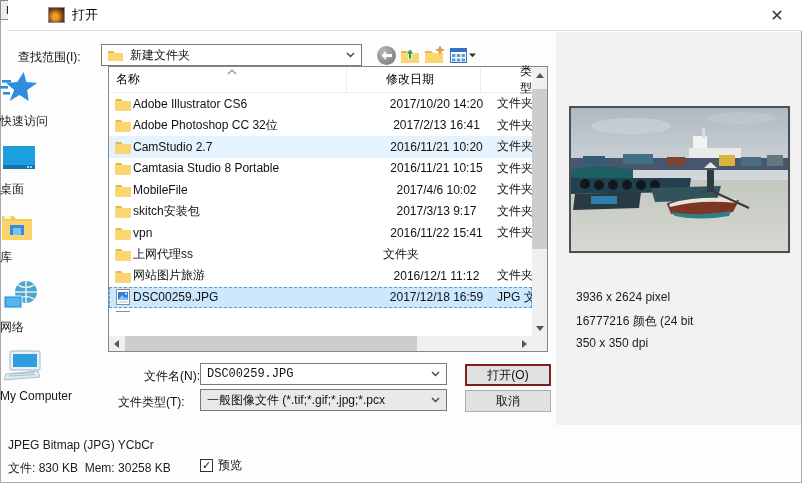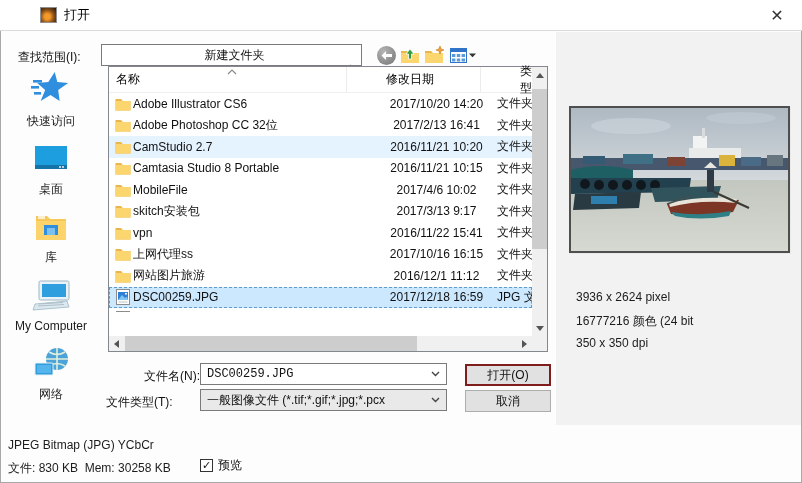--- a/index.html
+++ b/index.html
@@ -3,52 +3,52 @@
 <meta charset="utf-8">
 <style>
   * { margin:0; padding:0; box-sizing:border-box; }
   html,body { width:802px; height:483px; }
   body { font-family:"Liberation Sans", sans-serif; font-size:12px; color:#111;
          background:#fdfdfd; position:relative; overflow:hidden;
          -webkit-font-smoothing:antialiased; }
   .dialog { position:absolute; inset:0; background:#fdfdfd; box-shadow:inset 0 0 0 1px #a8a8a8; }
 
   
-  .titlebar { position:absolute; left:0; top:0; right:0; height:31px; background:#fff;
+  .titlebar { position:absolute; left:8px; top:0; right:0; height:31px; background:#fff;
               border-bottom:1px solid #dadada; display:flex; align-items:center;padding-left:32px; }
   .title-icon { width:17px; height:16px; margin-left:8px; border:1px solid #8f8f8f;
                 background:radial-gradient(circle at 42% 62%, #f59a2a 0 22%, #8a4f16 55%, #241a12 95%); }
   .title-text { margin-left:7px; font-size:13px; color:#000; }
   .close-btn { margin-left:auto; margin-right:12px; width:26px; height:24px; display:flex;
                align-items:center; justify-content:center; font-size:16px; color:#333; cursor:default; }
 
   
   .lookin-label { position:absolute; left:18px; top:49px; }
   .combo { position:absolute; background:#fff; border:1px solid #7a7a7a; display:flex; align-items:center; }
   .combo .caret { margin-left:auto; margin-right:6px; }
   .chev { width:9px; height:6px; display:inline-block; }
-  .lookin-combo { left:101px; top:44px; width:261px; height:22px;flex-direction:column; }
+  .lookin-combo { left:101px; top:44px; width:261px; height:22px; }
   .lookin-combo .val { margin-left:6px; }
   .tb-btn { position:absolute; top:44px; width:22px; height:22px; display:flex; align-items:center; justify-content:center; }
   .back-btn { left:375px; }
   .back-circle { width:19px; height:19px; border-radius:50%;
                  background:radial-gradient(circle at 35% 30%, #b5b5b5, #848484 75%);
                  display:flex; align-items:center; justify-content:center; }
   .up-btn { left:399px; } .new-btn { left:423px; } .view-btn { left:448px; width:30px; }
   .fit-combo { left:566px; top:42px; width:63px; height:20px; background:#ededed; border:1px solid #888;
                display:flex; align-items:center; }
   .fit-combo .val { margin-left:5px; font-size:11px; }
   .tb-sep { position:absolute; left:639px; top:43px; width:1px; height:18px; background:#b9b9b9; }
   .play-btn { position:absolute; left:646px; top:44px; width:17px; height:17px; border:1px solid #b2b2b2;
               background:#f6f6f6; display:flex; align-items:center; justify-content:center; }
   .play-tri { width:0; height:0; border-left:6px solid #9b9b9b; border-top:4px solid transparent; border-bottom:4px solid transparent; }
 
   
   .sidebar { position:absolute; left:0; top:70px; width:102px; bottom:60px; }
-  .side-item { width:100%; display:flex; flex-direction:column; align-items:center; margin-bottom:14px; }
+  .side-item { width:100%; display:flex; flex-direction:column; margin-bottom:14px; }
   .side-item .lbl { margin-top:4px; color:#1a1a1a; white-space:nowrap; }
 
   
   .listpanel { position:absolute; left:108px; top:66px; width:440px; height:286px;
                background:#fff; border:1px solid #828790; }
   .lheader { position:absolute; left:0; top:0; right:15px; height:26px; border-bottom:1px solid #f0f0f0;
              display:flex; background:#fff; z-index:3;gap:32px; }
   .hcell { position:relative; display:flex; align-items:center; border-right:1px solid #ececec;
            padding-left:7px; color:#000; }
   .hcell.name { width:267px; } .hcell.date { width:114px; } .hcell.type { flex:1; border-right:none; }
@@ -78,21 +78,21 @@
 
   
   .preview-panel { position:absolute; left:556px; top:32px; right:1px; height:393px; background:#f2f2f2; }
   .photo { position:absolute; left:13px; top:74px; width:221px; height:147px; border:2px solid #4f4f4f;
            box-shadow:1px 1px 0 #e9e9e9; }
   .pinfo { position:absolute; left:20px; white-space:nowrap; overflow:hidden; width:236px; color:#1c1c1c; }
   .pi1 { top:258px; } .pi2 { top:281px; } .pi3 { top:304px; }
 
   
   .fn-label { position:absolute; left:124px; top:368px;margin-left:20px; }
-  .ft-label { position:absolute; left:106px; top:394px; }
+  .ft-label { position:absolute; left:118px; top:394px; }
   .fn-combo { left:200px; top:363px; width:247px; height:22px; }
   .fn-combo .val { margin-left:6px; font-family:"Liberation Mono", monospace; font-size:12px; }
   .ft-combo { left:200px; top:389px; width:247px; height:22px; background:#e9e9e9; }
   .ft-combo .val { margin-left:6px; white-space:nowrap; overflow:hidden; max-width:215px; }
   .btn { position:absolute; left:465px; width:86px; height:22px; background:#e1e1e1;
          display:flex; align-items:center; justify-content:center; }
   .open-btn { top:364px; border:2px solid #7f1d1d; }
   .cancel-btn { top:390px; border:1px solid #adadad; }
 
   
@@ -195,38 +195,38 @@
         <span><svg width="34" height="30" viewBox="0 0 34 30">
             <path d="M2 4 h11 l3 3 h16 v21 h-30 z" fill="#f5c858"></path>
             <rect x="2" y="9" width="30" height="19" fill="#fcd46b"></rect>
             <rect x="10" y="13" width="14" height="10" fill="#2f8ede"></rect>
             <rect x="13" y="16" width="8" height="7" fill="#7cc0f0"></rect>
             <rect x="4" y="4" width="7" height="3" fill="#fff" opacity="0.7"></rect>
           </svg></span>
         <span class="lbl">库</span>
       </div>
       <div class="side-item">
+        <span><svg width="40" height="32" viewBox="0 0 40 32">
+            <circle cx="26" cy="12" r="11" fill="#4da2d8"></circle>
+            <path d="M15 12 h22 M26 1 v22 M18 5 q8 5 16 0 M18 19 q8 -5 16 0" stroke="#dff0db" stroke-width="1.6" fill="none"></path>
+            <rect x="4" y="16" width="18" height="12" rx="1" fill="#2f9ede" stroke="#e6eef3"></rect>
+            <rect x="6" y="18" width="14" height="8" fill="#56b4ec"></rect>
+          </svg></span>
+        <span class="lbl">网络</span>
+      </div>
+      <div class="side-item">
         <span><svg width="44" height="32" viewBox="0 0 44 32">
             <rect x="10" y="1" width="30" height="19" rx="1.5" fill="#e8f2f8" stroke="#9db6c4"></rect>
             <rect x="13" y="4" width="24" height="13" fill="#2f9ede"></rect>
             <path d="M6 24 L38 21 L40 27 L4 30 Z" fill="#dce8ef" stroke="#9db6c4" stroke-width="0.8"></path>
             <line x1="10" y1="24" x2="34" y2="22.5" stroke="#aebfc9"></line>
             <line x1="9" y1="26" x2="35" y2="24.5" stroke="#aebfc9"></line>
           </svg></span>
         <span class="lbl">My Computer</span>
       </div>
-      <div class="side-item">
-        <span><svg width="40" height="32" viewBox="0 0 40 32">
-            <circle cx="26" cy="12" r="11" fill="#4da2d8"></circle>
-            <path d="M15 12 h22 M26 1 v22 M18 5 q8 5 16 0 M18 19 q8 -5 16 0" stroke="#dff0db" stroke-width="1.6" fill="none"></path>
-            <rect x="4" y="16" width="18" height="12" rx="1" fill="#2f9ede" stroke="#e6eef3"></rect>
-            <rect x="6" y="18" width="14" height="8" fill="#56b4ec"></rect>
-          </svg></span>
-        <span class="lbl">网络</span>
-      </div>
     </div>
 
   <div class="listpanel">
     <div class="lheader">
       <div class="hcell name">
         <span>名称</span>
         <svg class="sortchev" width="10" height="6" viewBox="0 0 10 6">
           <polyline points="1,5 5,1 9,5" fill="none" stroke="#8a8a8a" stroke-width="1.2"></polyline>
           </svg>
       </div>
@@ -316,21 +316,20 @@
           <span class="tp">文件夹</span>
         </div>
         <div class="row">
           <span class="ic">
             <svg width="16" height="14" viewBox="0 0 16 14">
               <path d="M0.5 2 h5.5 l1.8 2 h7.7 v9.5 h-15 z" fill="#e9b64d"></path>
               <path d="M0.5 4 h15 v9.5 h-15 z" fill="#fbd56d"></path>
             </svg>
           </span>
           <span class="nm">上网代理ss</span>
-          <span class="dt">2017/10/16 16:15</span>
           <span class="tp">文件夹</span>
         </div>
         <div class="row">
           <span class="ic">
             <svg width="16" height="14" viewBox="0 0 16 14">
               <path d="M0.5 2 h5.5 l1.8 2 h7.7 v9.5 h-15 z" fill="#e9b64d"></path>
               <path d="M0.5 4 h15 v9.5 h-15 z" fill="#fbd56d"></path>
             </svg>
           </span>
           <span class="nm">网站图片旅游</span>

